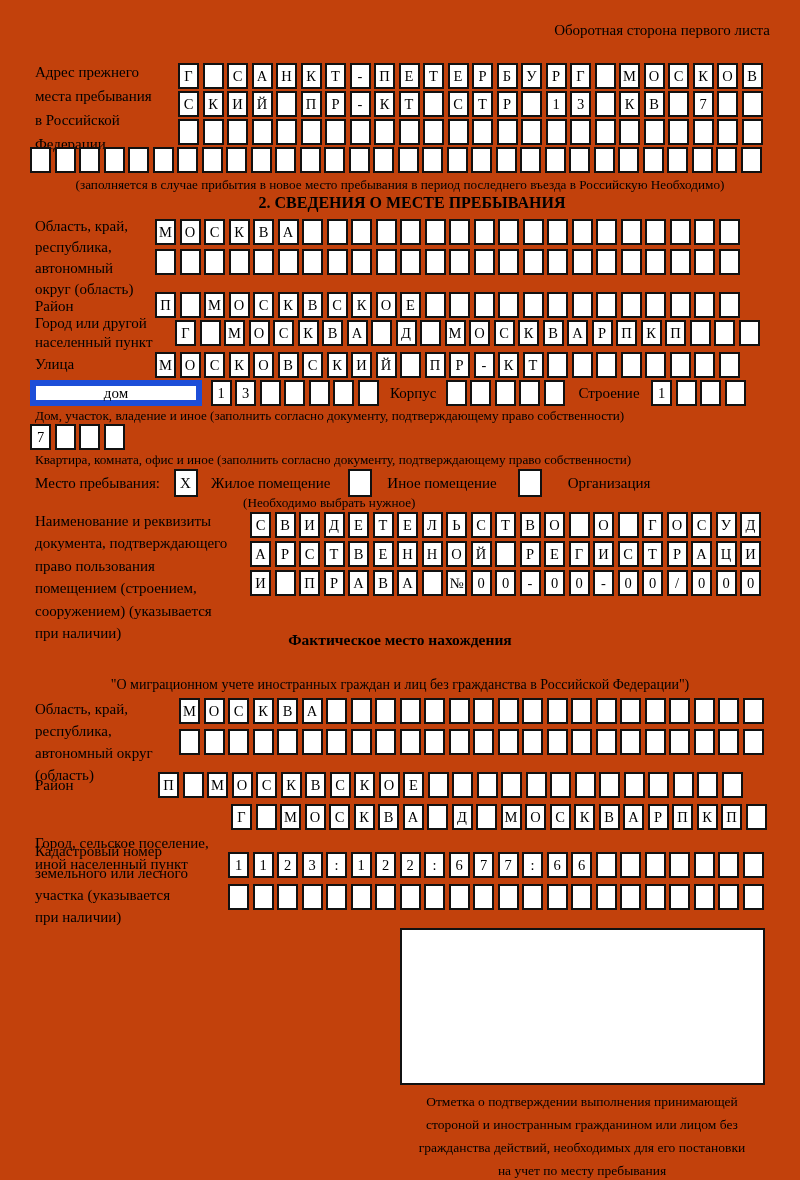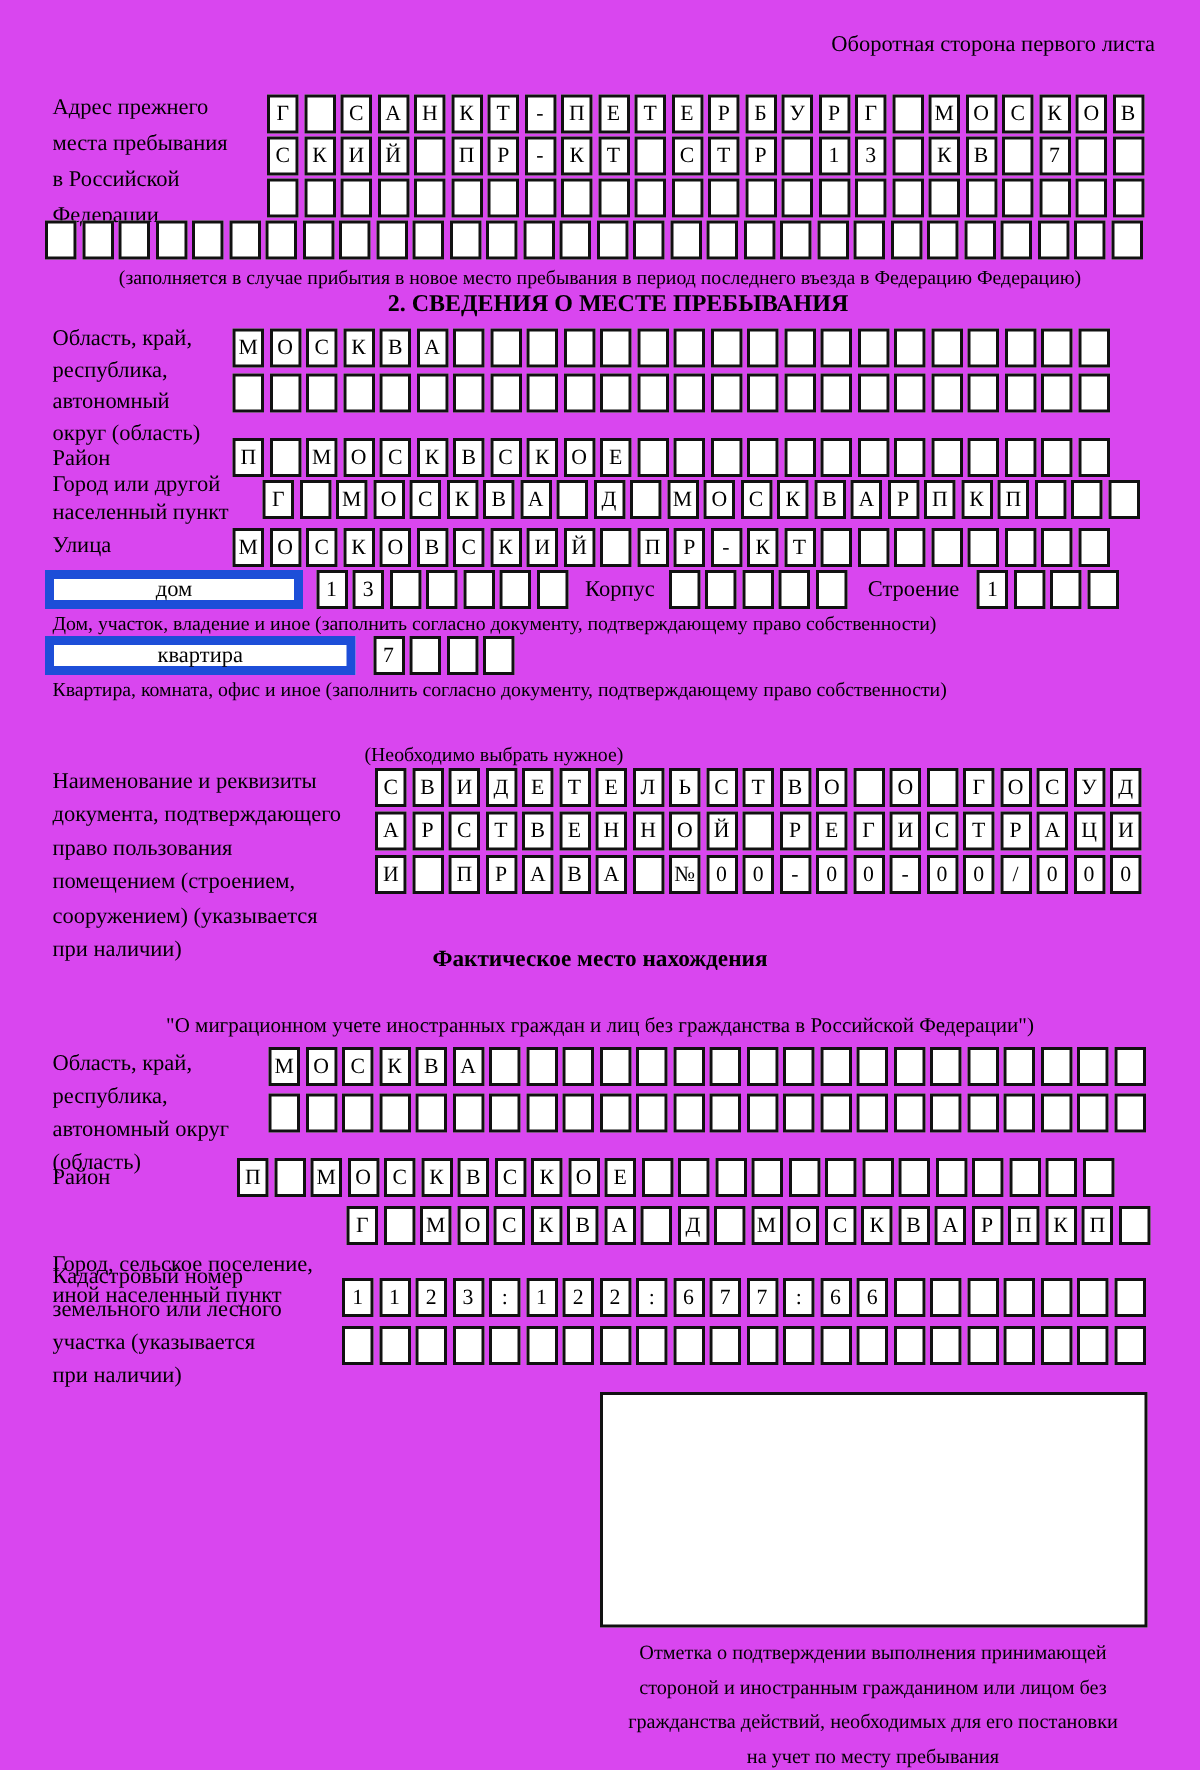--- a/index.html
+++ b/index.html
@@ -1,17 +1,17 @@
 <!DOCTYPE html>
 <html><head>
 <meta charset="utf-8">
 <style>
   html,body{margin:0;padding:0;background:#fff;}
   .page{
-    position:relative;width:800px;height:1180px;background:#d946ef;
+    position:relative;width:800px;height:1180px;background:#c2410c;
     font-family:"Liberation Serif", serif;color:#000;overflow:hidden;
   }
   .abs{position:absolute;}
   .lbl{position:absolute;font-size:15px;line-height:21px;white-space:pre-line;}
   .note{position:absolute;font-size:13.2px;line-height:16px;}
   .hdr{position:absolute;font-weight:bold;font-size:16px;width:100%;text-align:center;}
   .cellrow{position:absolute;display:flex;gap:3.5px;align-items:flex-start;}
   .cell{
     flex:0 0 21px;width:21px;height:26px;border:2px solid #111;box-sizing:border-box;
     display:flex;align-items:center;justify-content:center;
@@ -143,21 +143,21 @@
       <span class="cell"></span>
       <span class="cell"></span>
       <span class="cell"></span>
       <span class="cell"></span>
       <span class="cell"></span>
       <span class="cell"></span>
       <span class="cell"></span>
       <span class="cell"></span>
       <span class="cell"></span>
     </div>
-  <div class="note center" style="top:177px;">(заполняется в случае прибытия в новое место пребывания в период последнего въезда в Федерацию Федерацию)</div>
+  <div class="note center" style="top:177px;">(заполняется в случае прибытия в новое место пребывания в период последнего въезда в Российскую Необходимо)</div>
 
   <div class="hdr" style="top:194px;margin-left:12px;">2. СВЕДЕНИЯ О МЕСТЕ ПРЕБЫВАНИЯ</div>
 
   <div class="lbl" style="top:216px;left:35px;width:120px;">Область, край,
 республика,
 автономный
 округ (область)</div>
   <div class="cellrow" style="top:219px;left:155px;">
       <span class="cell">М</span>
       <span class="cell">О</span>
@@ -319,30 +319,38 @@
     <div style="display:flex;gap:3.5px;">
         <span class="cell">1</span>
         <span class="cell"></span>
         <span class="cell"></span>
         <span class="cell"></span>
       </div>
   </div>
   <div class="note" style="top:408px;left:35px;">Дом, участок, владение и иное (заполнить согласно документу, подтверждающему право собственности)</div>
 
   <div class="cellrow" style="top:424px;left:30px;">
-    <div class="wide-box" style="width:207px;margin-right:8px;">квартира</div>
     <div style="display:flex;gap:3.5px;">
         <span class="cell">7</span>
         <span class="cell"></span>
         <span class="cell"></span>
         <span class="cell"></span>
       </div>
   </div>
   <div class="note" style="top:452px;left:35px;">Квартира, комната, офис и иное (заполнить согласно документу, подтверждающему право собственности)</div>
 
+  <div class="cellrow" style="top:469px;left:35px;align-items:center;">
+    <span class="inline-lbl">Место пребывания:</span>
+    <span class="checkbox" style="margin-left:10px;">X</span>
+    <span class="inline-lbl" style="margin-left:10px;">Жилое помещение</span>
+    <span class="checkbox" style="margin-left:14px;"></span>
+    <span class="inline-lbl" style="margin-left:12px;">Иное помещение</span>
+    <span class="checkbox" style="margin-left:18px;"></span>
+    <span class="inline-lbl" style="margin-left:22px;">Организация</span>
+  </div>
   <div class="note" style="top:495px;left:243px;">(Необходимо выбрать нужное)</div>
 
   <div class="lbl" style="top:510px;left:35px;width:215px;line-height:22.4px;">Наименование и реквизиты
 документа, подтверждающего
 право пользования
 помещением (строением,
 сооружением) (указывается
 при наличии)</div>
   <div class="cellrow" style="top:512px;left:250px;">
       <span class="cell">С</span>

